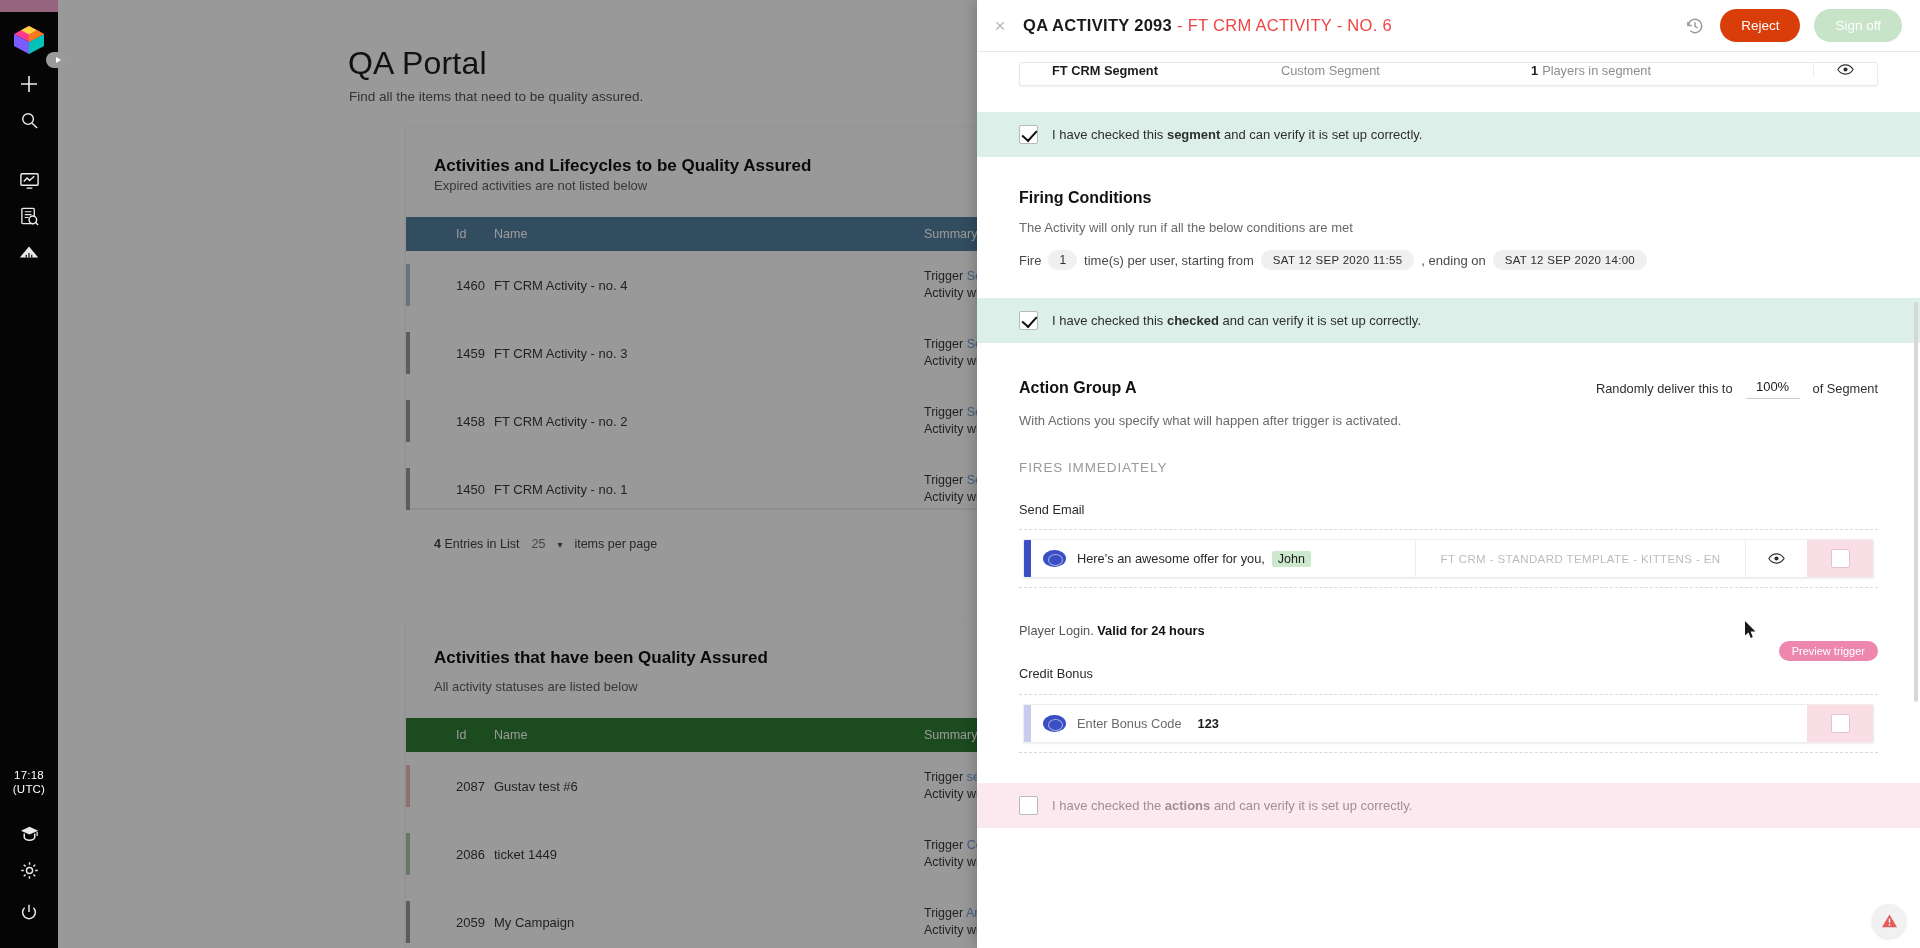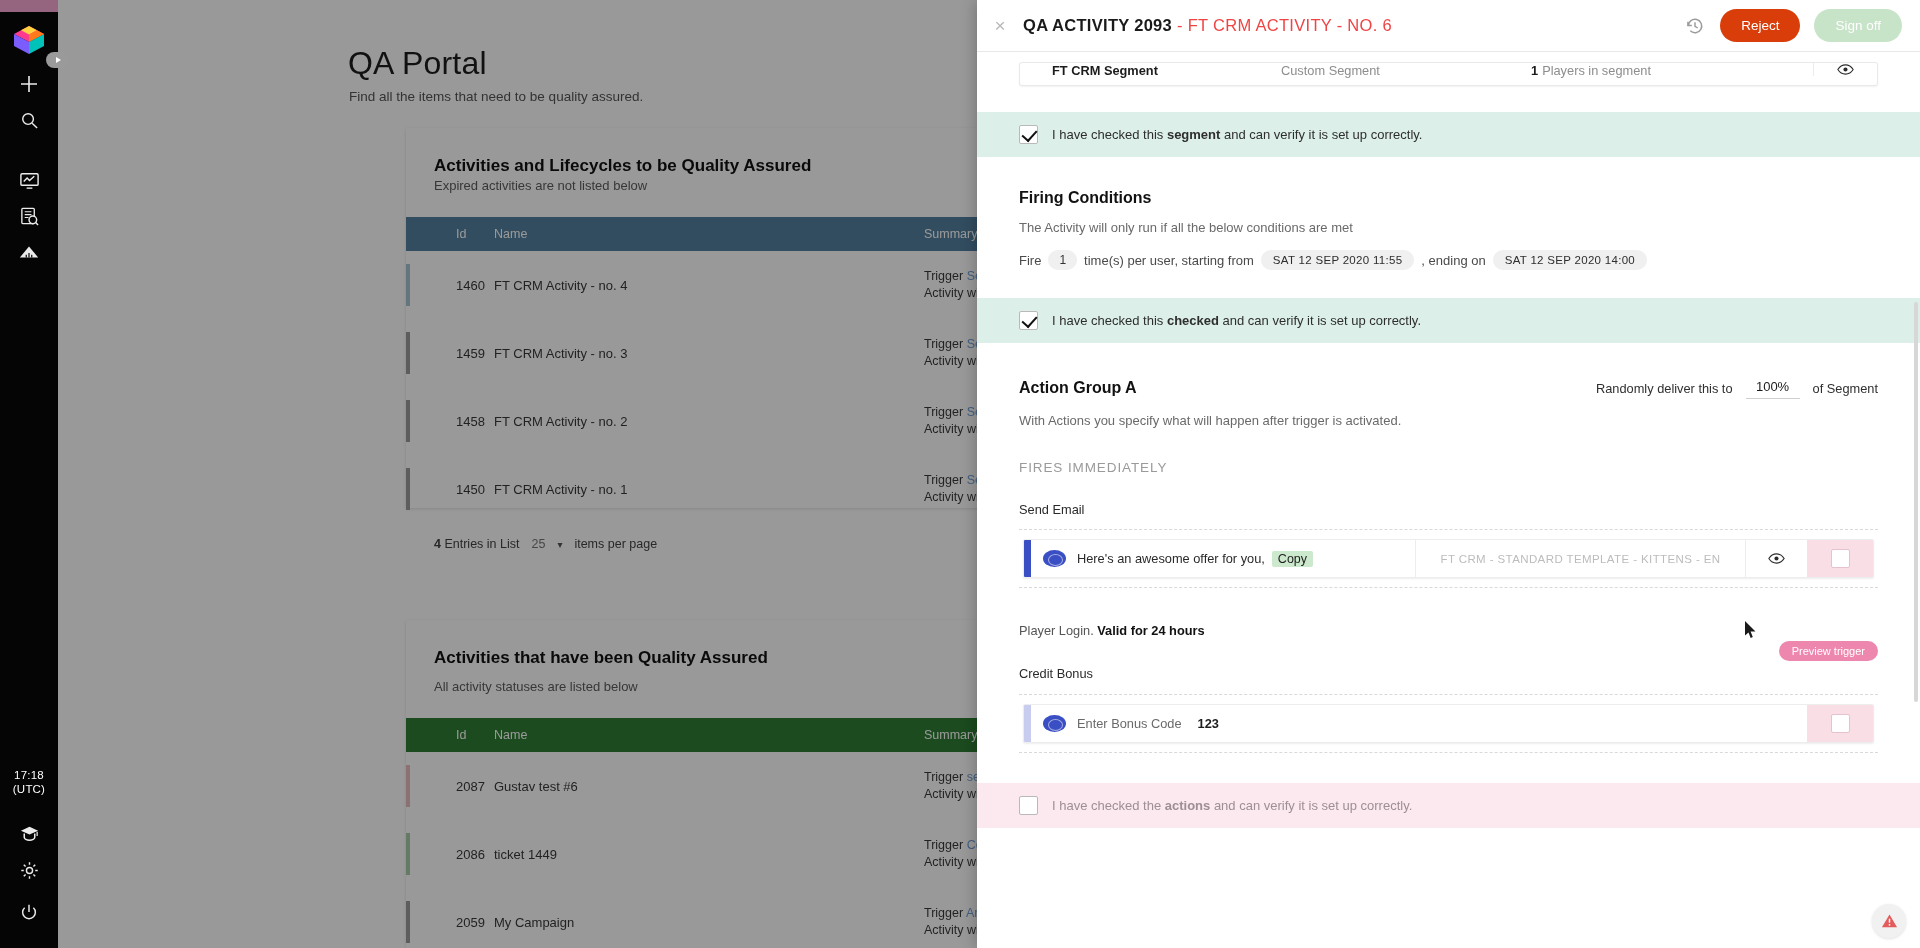--- a/index.html
+++ b/index.html
@@ -457,21 +457,21 @@
         <div class="act-label" style="margin-top:27px;">Send Email</div>
 
         <div class="dash-box" style="margin-top:12px;">
           <div class="act-row">
             <div class="act-bar" style="background:#3b4fc4"></div>
             <div class="act-ico">
                 <div class="oval"></div>
               </div>
             <div class="act-main">
               <span>Here's an awesome offer for you,</span>
-              <span class="tag-green">Copy</span>
+              <span class="tag-green">John</span>
             </div>
             <div class="act-tmpl">FT CRM - STANDARD TEMPLATE - KITTENS - EN</div>
             <div class="act-eye">
               <svg width="17" height="13" viewBox="0 0 20 14">
                   <path d="M1 7s3.4-5.4 9-5.4S19 7 19 7s-3.4 5.4-9 5.4S1 7 1 7z" stroke="#2b2b2b" stroke-width="1.3" fill="none"></path>
                   <circle cx="10" cy="7" r="2.4" fill="#2b2b2b"></circle>
                 </svg>
             </div>
             <div class="act-chk">
                 <div class="cbox"></div>

